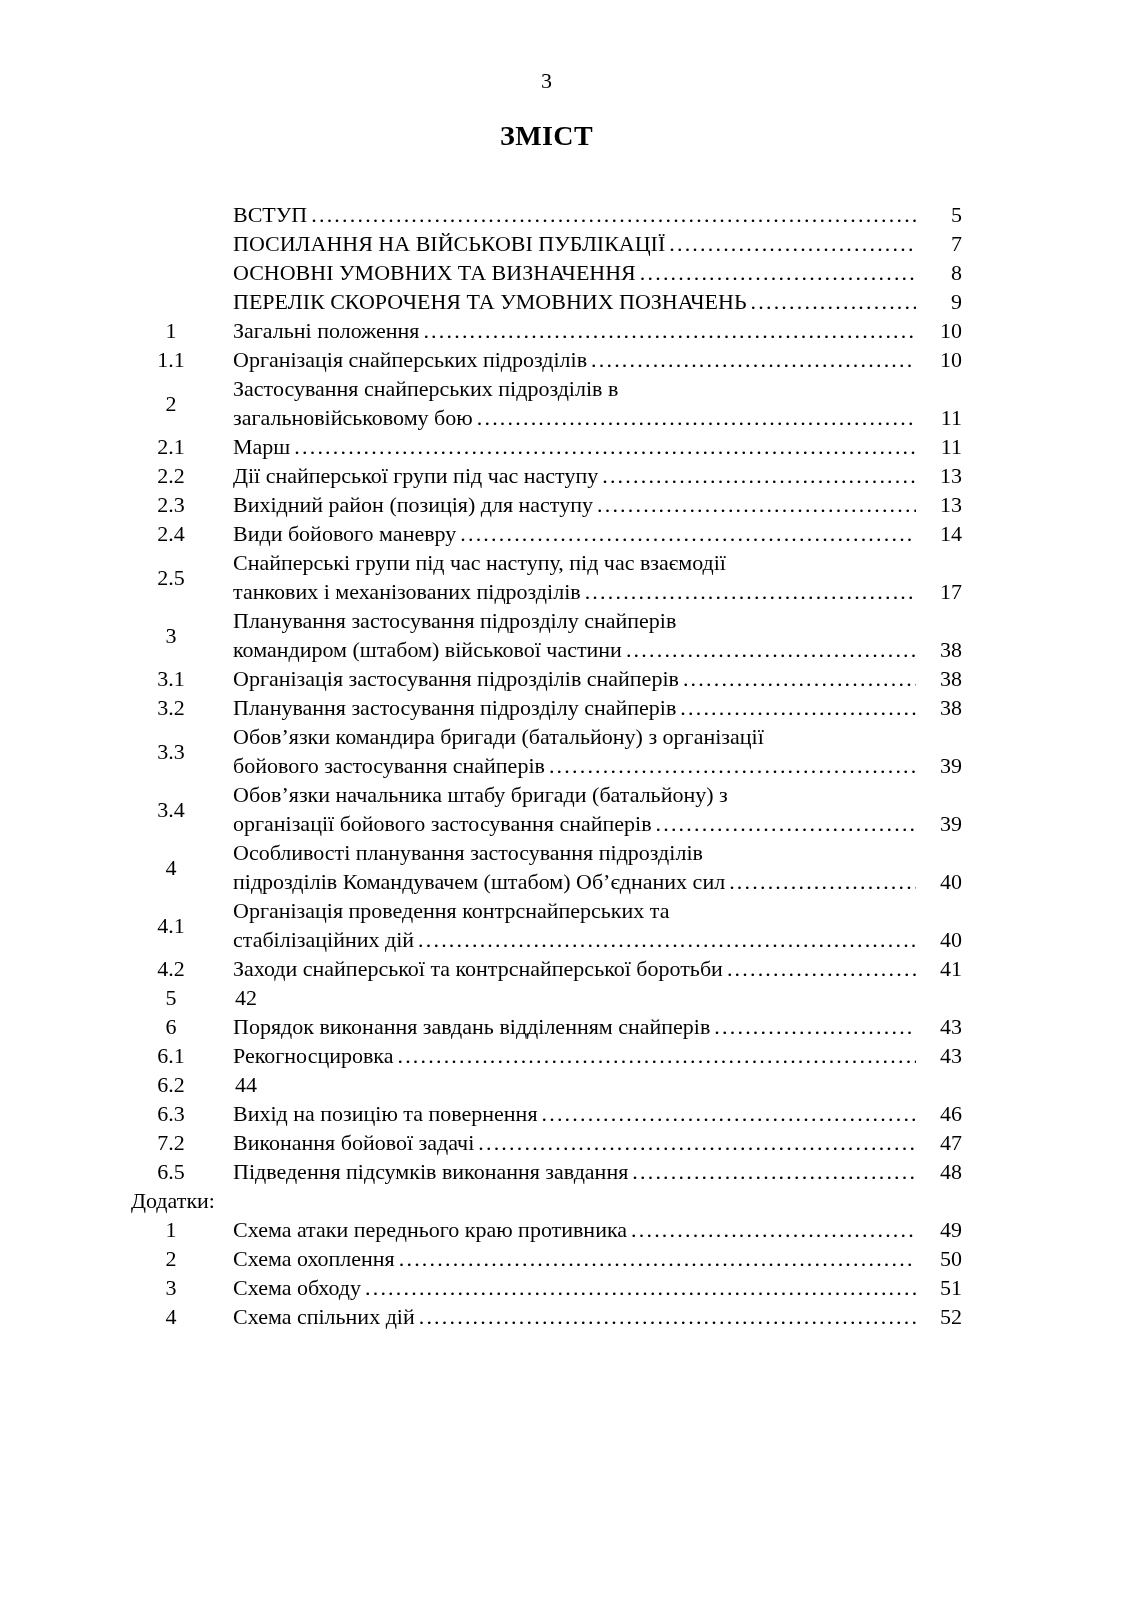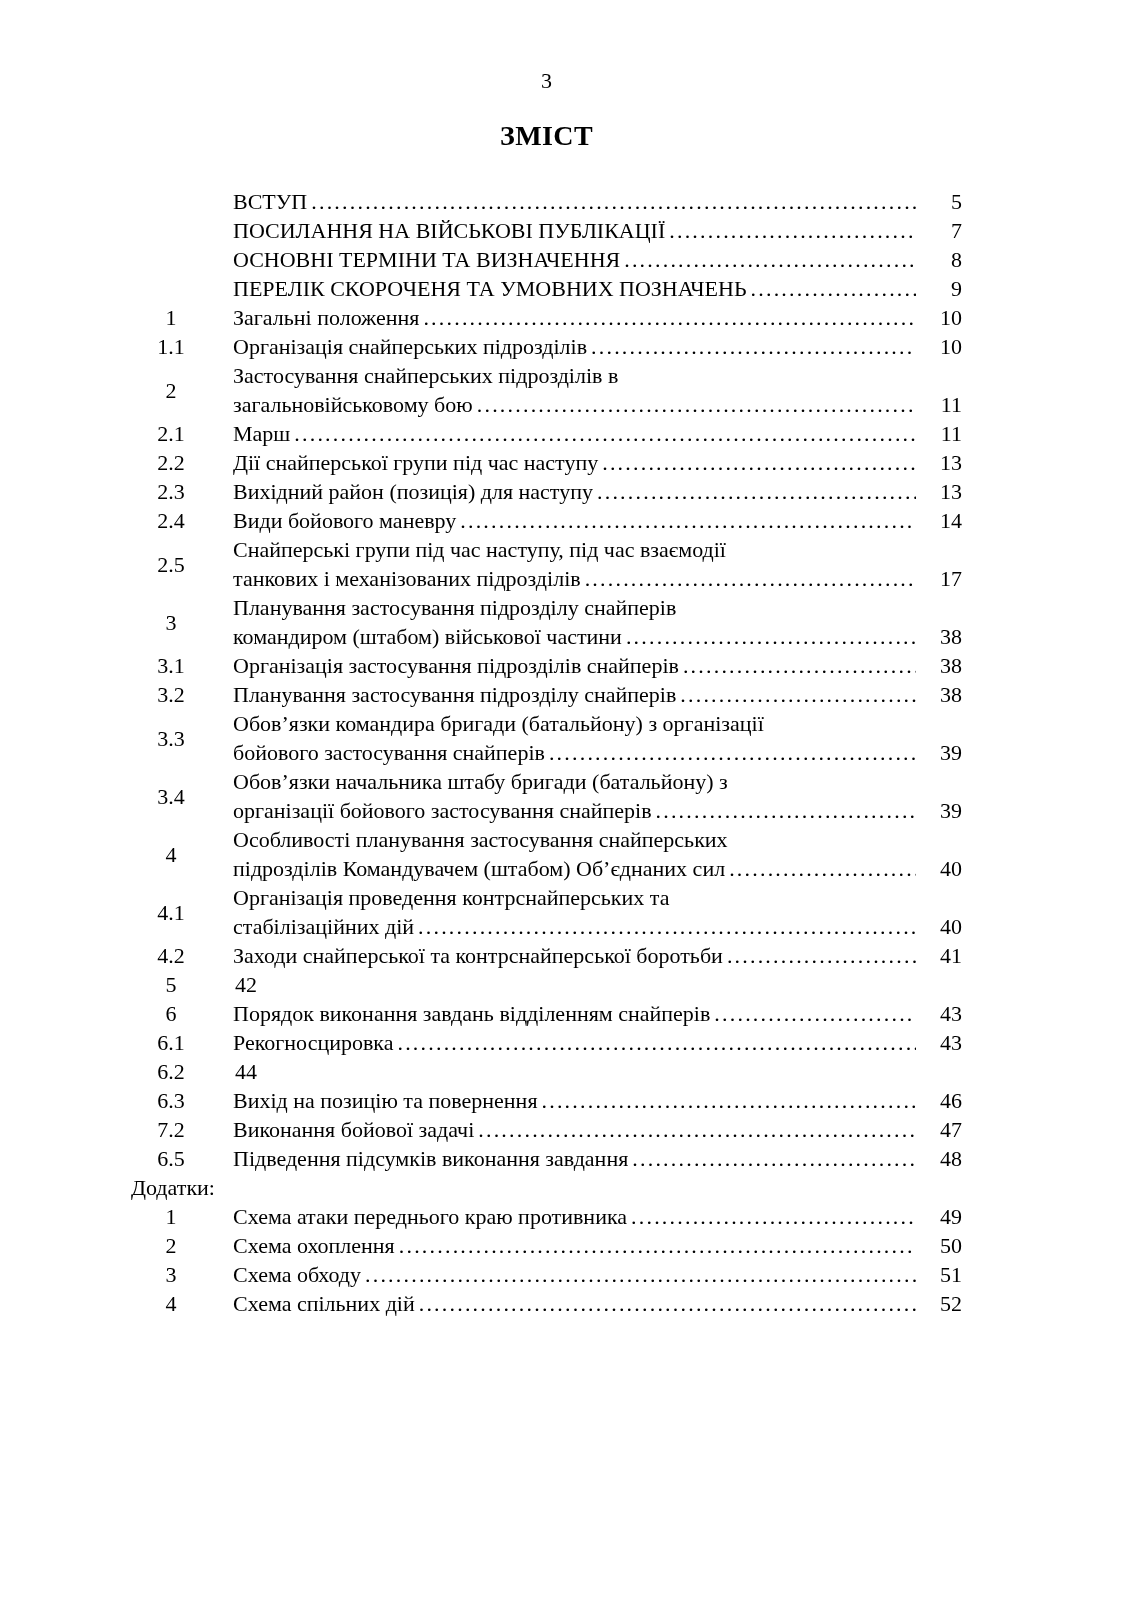--- a/index.html
+++ b/index.html
@@ -22,21 +22,21 @@
 
   .doc-title {
     text-align: center;
     font-size: 28px;
     font-weight: bold;
     letter-spacing: 0.4px;
     margin: 26px 0 0 0;
     line-height: 29px;
   }
 
-  .toc-list-main { margin-top: 37px; }
+  .toc-list-main { margin-top: 50px; }
 
   .toc-row { display: flex; align-items: stretch; }
 
   .toc-num {
     flex: 0 0 80px;
     display: flex;
     align-items: center;
     justify-content: center;
   }
 
@@ -98,21 +98,21 @@
             <span class="toc-dots"></span>
           </div>
         </div>
     <div class="toc-page">7</div>
   </div>
 
   <div class="toc-row">
     <div class="toc-num"></div>
     <div class="toc-body">
           <div class="toc-lastline">
-            <span class="txt">ОСНОВНІ ТЕРМІНИ ТА ВИЗНАЧЕННЯ</span>
+            <span class="txt">ОСНОВНІ УМОВНИХ ТА ВИЗНАЧЕННЯ</span>
             <span class="toc-dots"></span>
           </div>
         </div>
     <div class="toc-page">8</div>
   </div>
 
   <div class="toc-row">
     <div class="toc-num"></div>
     <div class="toc-body">
           <div class="toc-lastline">
@@ -267,21 +267,21 @@
             <span class="txt">організації бойового застосування снайперів</span>
             <span class="toc-dots"></span>
           </div>
         </div>
     <div class="toc-page">39</div>
   </div>
 
   <div class="toc-row">
     <div class="toc-num">4</div>
     <div class="toc-body">
-          <div class="toc-line">Особливості планування застосування снайперських</div>
+          <div class="toc-line">Особливості планування застосування підрозділів</div>
           <div class="toc-lastline">
             <span class="txt">підрозділів Командувачем (штабом) Об’єднаних сил</span>
             <span class="toc-dots"></span>
           </div>
         </div>
     <div class="toc-page">40</div>
   </div>
 
   <div class="toc-row">
     <div class="toc-num">4.1</div>

